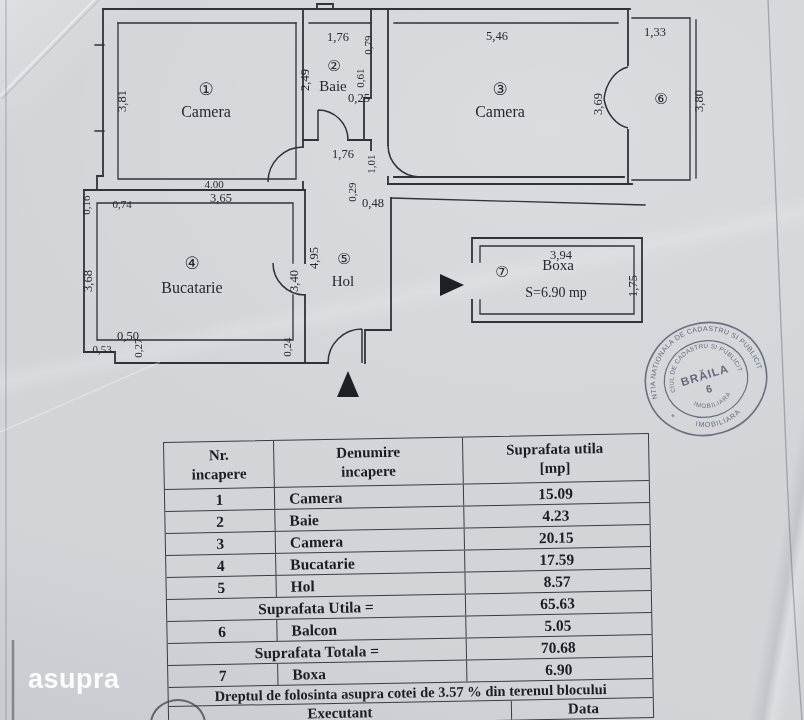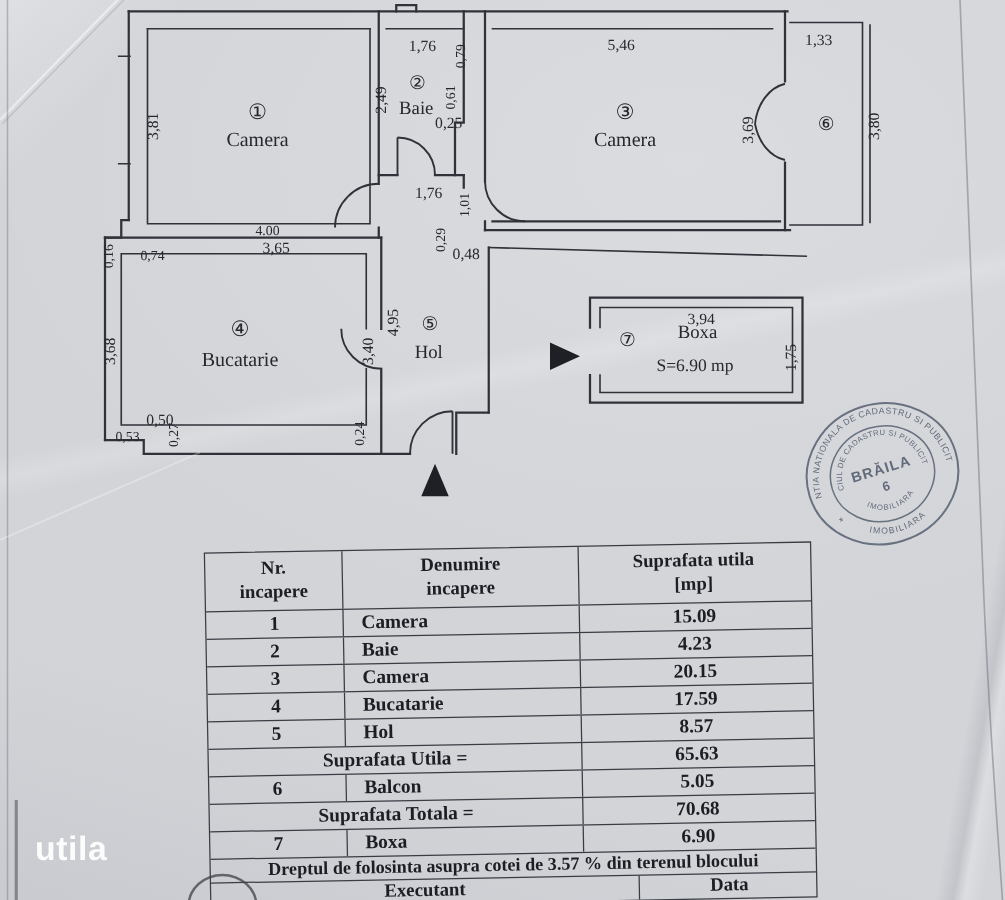--- a/index.html
+++ b/index.html
@@ -244,13 +244,13 @@
     <path d="M768,0 C774,150 780,300 786,450 C790,560 797,650 802,720" stroke="rgba(108,112,124,0.5)" stroke-width="1.3" fill="none"></path>
     <path d="M0,96 L98,-4" stroke="rgba(255,255,255,0.45)" stroke-width="2" fill="none"></path>
     <path d="M2,99 L100,-1" stroke="rgba(120,124,136,0.25)" stroke-width="1.2" fill="none"></path>
     <path d="M6,0 V720" stroke="rgba(115,119,130,0.45)" stroke-width="1.2" fill="none"></path>
     <path d="M13,640 V720" stroke="rgba(70,74,84,0.55)" stroke-width="2.5" fill="none"></path>
     <path d="M0,432 L160,362" stroke="rgba(255,255,255,0.3)" stroke-width="1.5" fill="none"></path>
   </g>
 </svg>
 
 <div class="sig-circle"></div>
-<div class="watermark">utila</div>
+<div class="watermark">asupra</div>
 
 </body></html>

